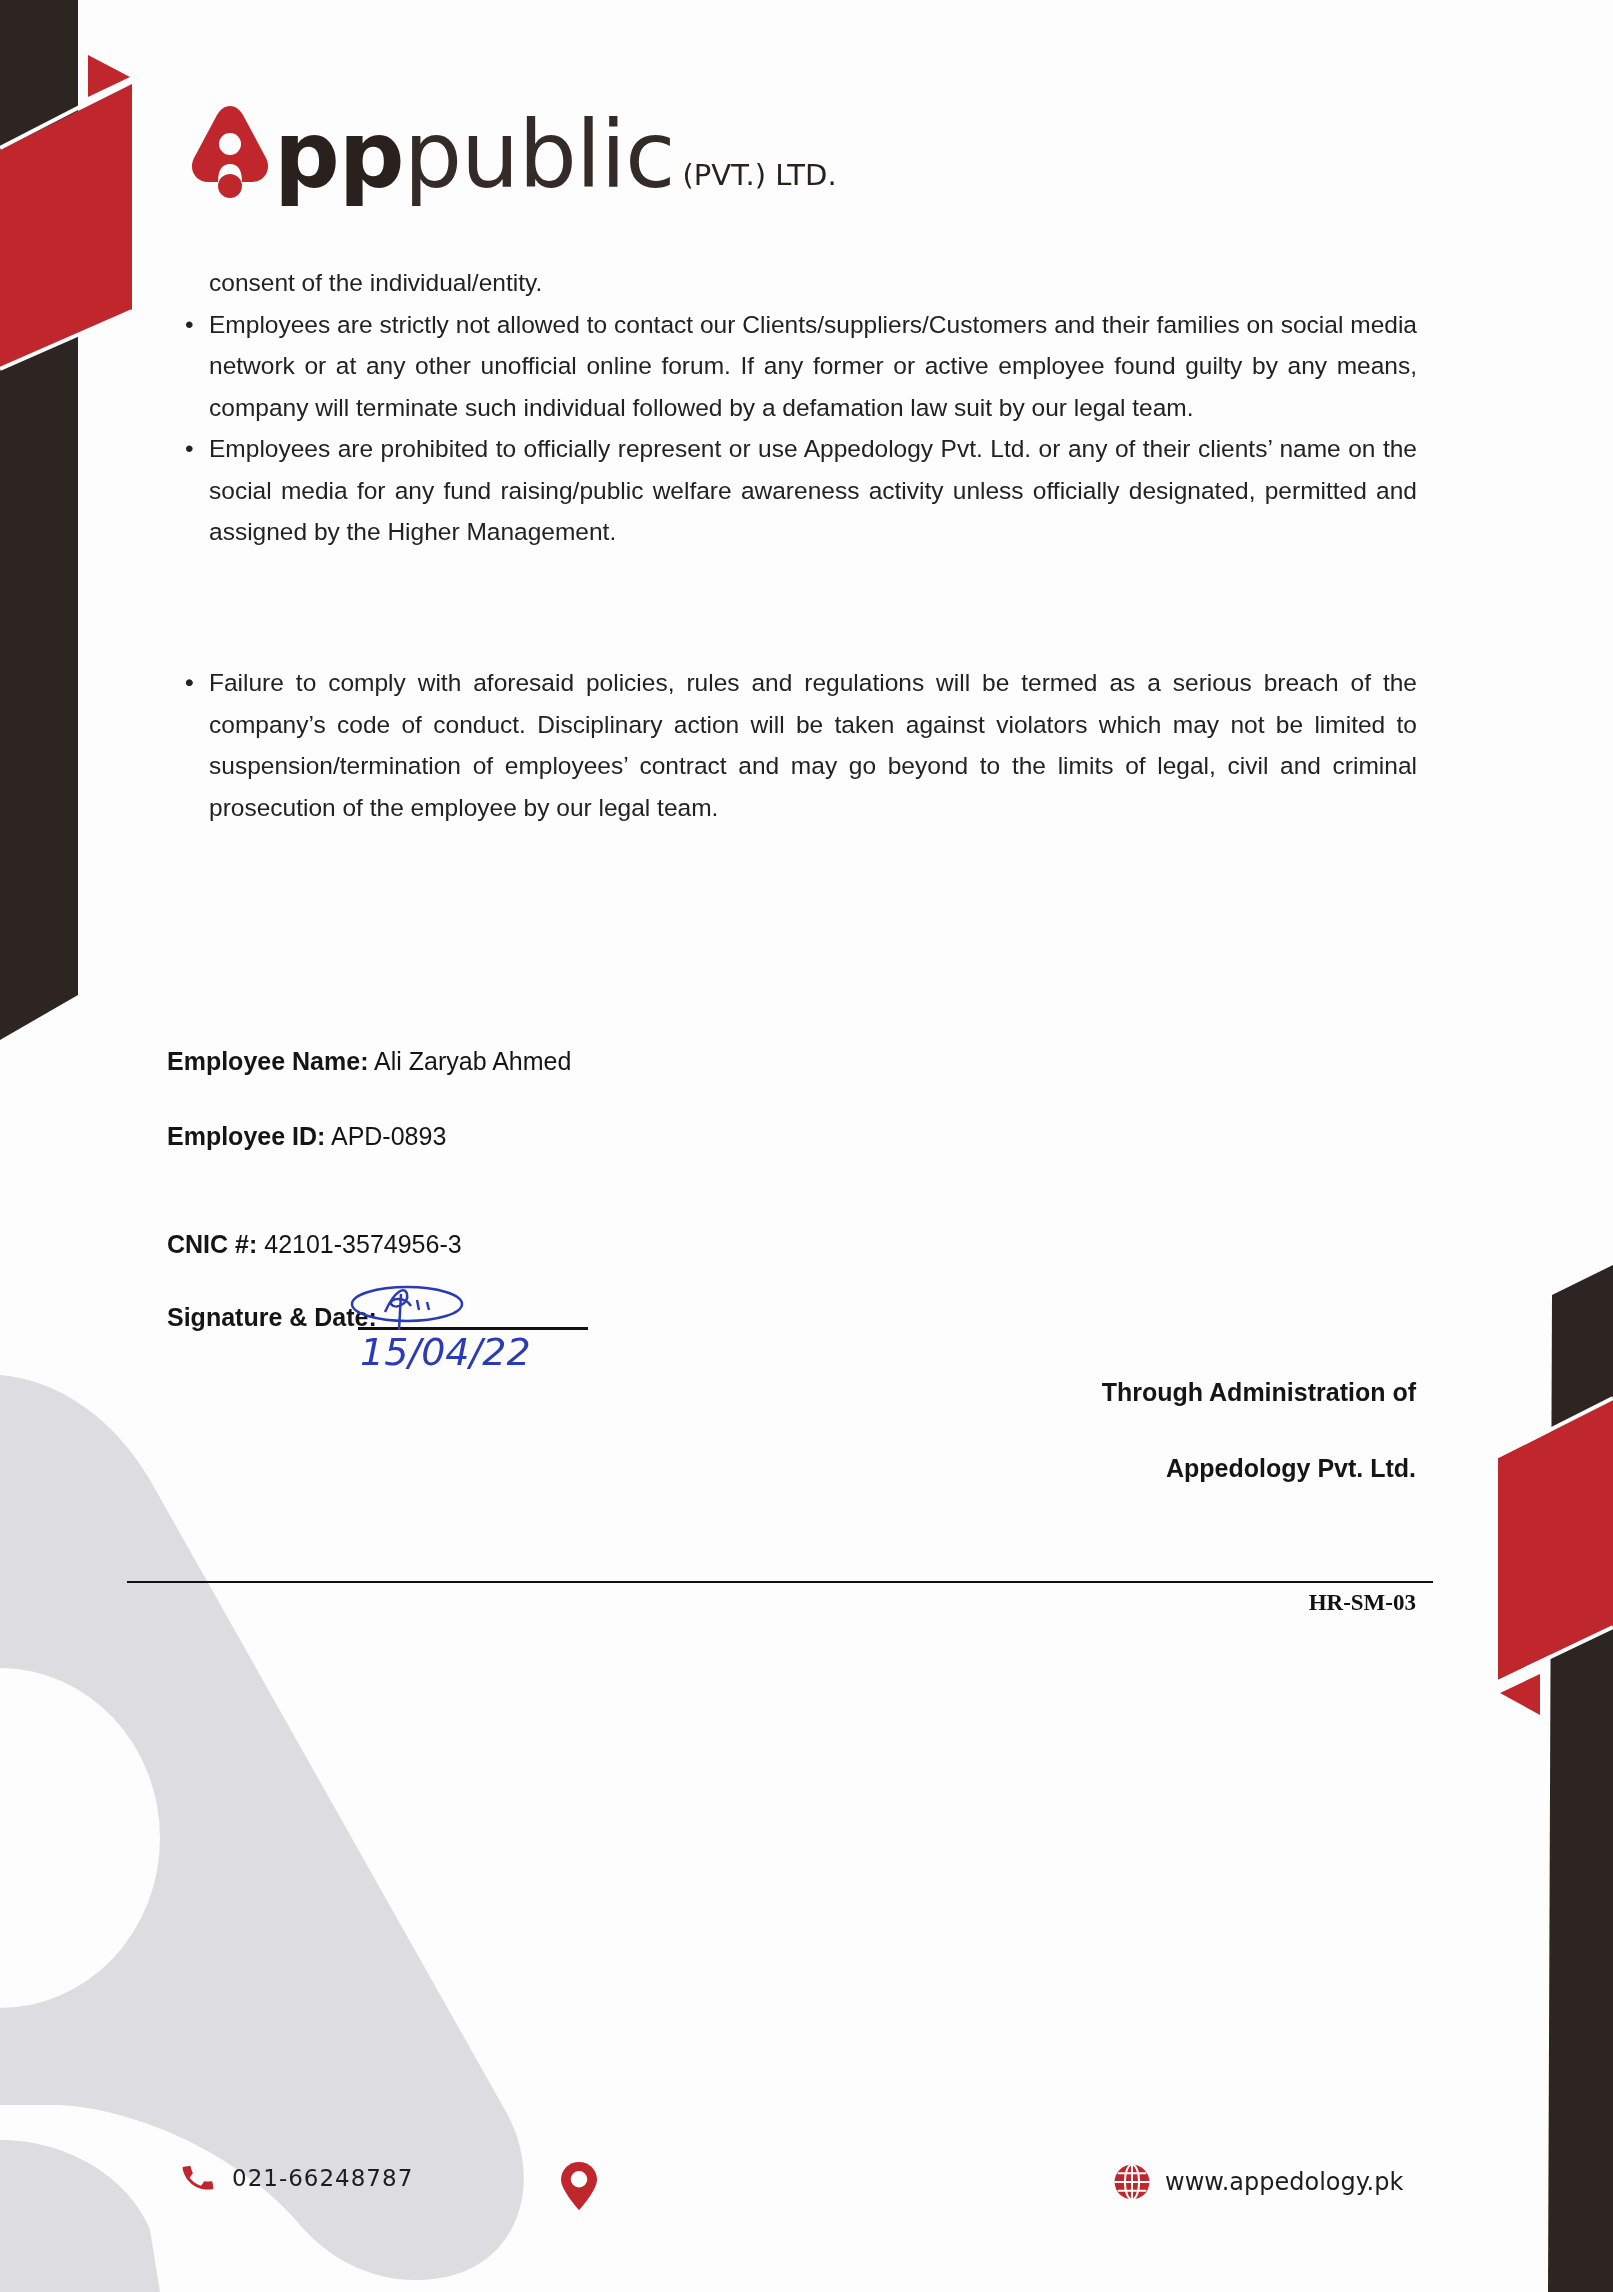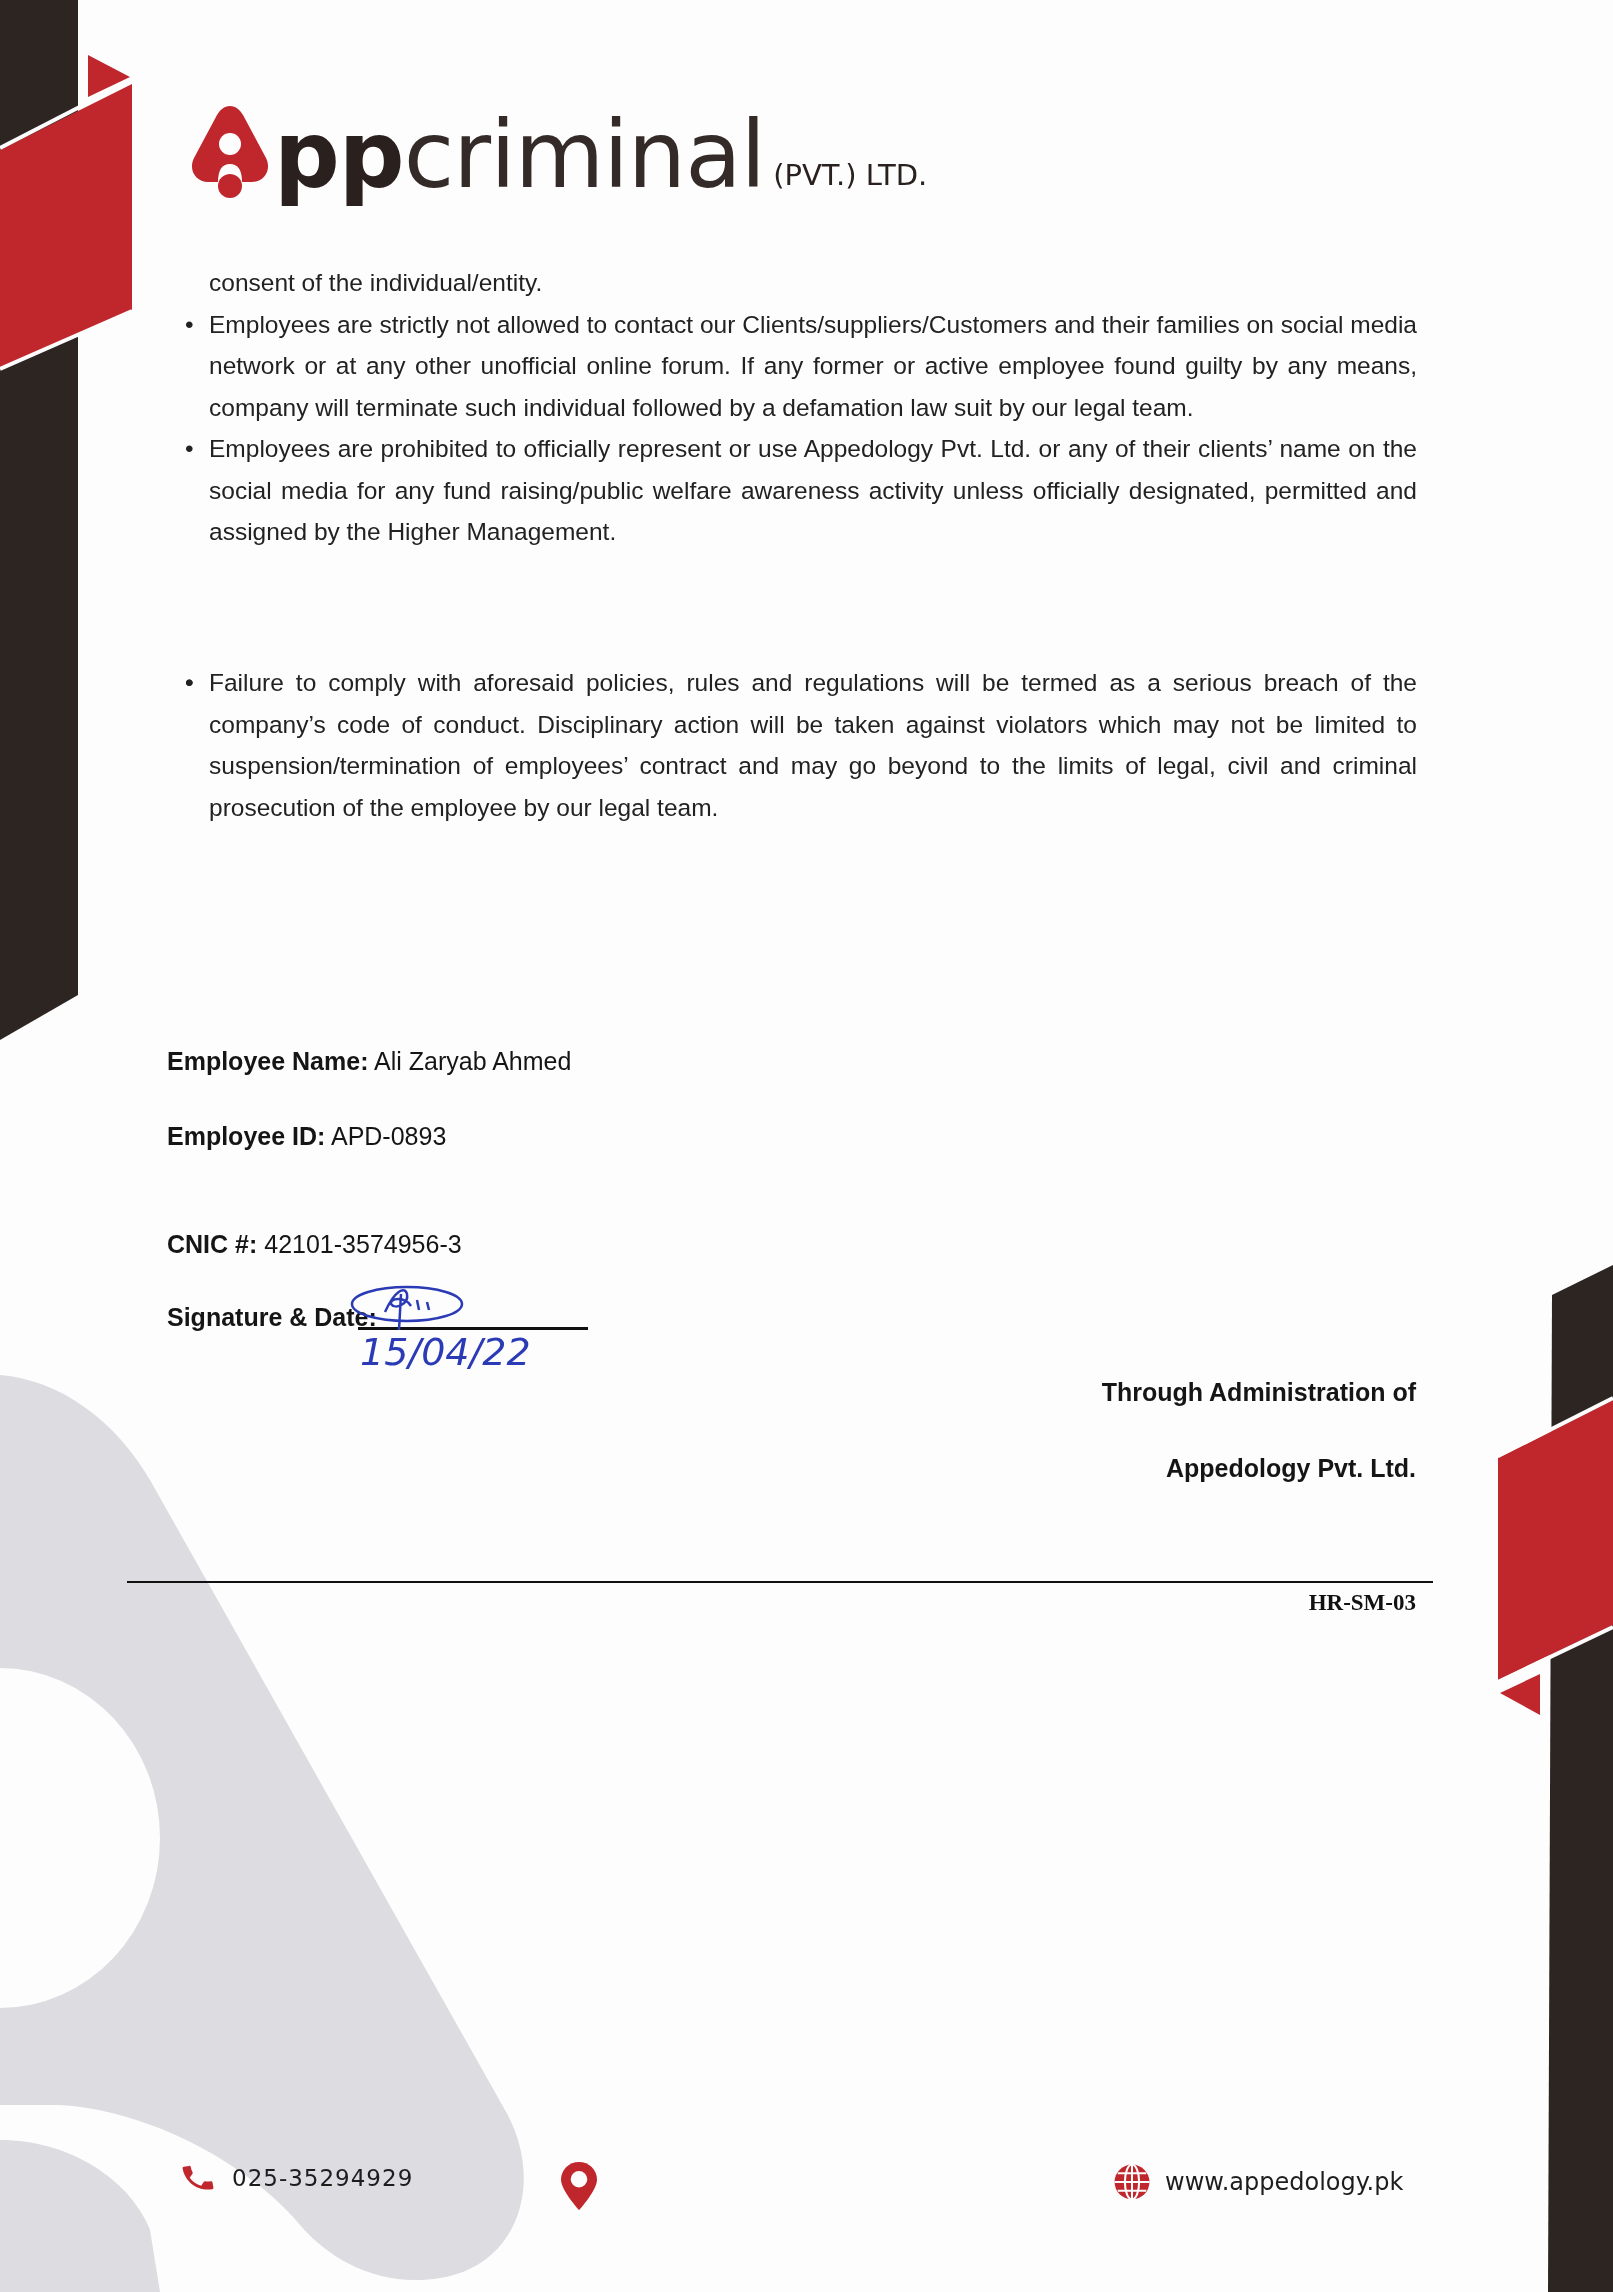--- a/index.html
+++ b/index.html
@@ -51,21 +51,21 @@
 
   <polygon points="1500,1693 1540,1674 1540,1715" fill="#c0272d"></polygon>
 </svg>
 
 <div class="logo">
   <svg width="80" height="100" viewBox="0 0 80 100">
     <path d="M40,4 C46,4 50,8 53,13 L76,56 C82,68 74,80 62,80 L52,80 C52,68 48,62 40,62 C32,62 28,68 28,80 L18,80 C6,80 -2,68 4,56 L27,13 C30,8 34,4 40,4 Z" fill="#c0272d"></path>
     <circle cx="40" cy="42" r="11" fill="#fdfdfd"></circle>
     <circle cx="40" cy="84" r="12" fill="#c0272d"></circle>
   </svg>
-  <span class="logo-text"><span class="logo-bold">pp</span><span class="logo-light" style="font-weight:normal;">criminal</span></span>
+  <span class="logo-text"><span class="logo-bold">pp</span><span class="logo-light" style="font-weight:normal;">public</span></span>
   <span class="logo-suffix">(PVT.) LTD.</span>
 </div>
 
 <div class="body-text" style="top:262px;">
   <div class="para cont">consent of the individual/entity.</div>
   <div class="para">
     <span class="bullet">•</span>
     <span>Employees are strictly not allowed to contact our Clients/suppliers/Customers and their families on social media network or at any other unofficial online forum. If any former or active employee found guilty by any means, company will terminate such individual followed by a defamation law suit by our legal team.</span>
   </div>
   <div class="para">
@@ -109,21 +109,21 @@
 <div class="right-bold" style="top:1378px;">Through Administration of</div>
 <div class="right-bold" style="top:1454px;">Appedology Pvt. Ltd.</div>
 
 <div class="rule"></div>
 <div class="docid">HR-SM-03</div>
 
 <div class="footer-item" style="left:180px;top:2160px;">
   <svg width="36" height="36" viewBox="0 0 24 24">
     <path d="M6.6,10.8 C8,13.6 10.4,16 13.2,17.4 L15.4,15.2 C15.7,14.9 16.1,14.8 16.4,15 C17.5,15.4 18.7,15.6 20,15.6 C20.6,15.6 21,16 21,16.6 L21,20 C21,20.6 20.6,21 20,21 C10.6,21 3,13.4 3,4 C3,3.4 3.4,3 4,3 L7.5,3 C8.1,3 8.5,3.4 8.5,4 C8.5,5.3 8.7,6.5 9.1,7.6 C9.2,7.9 9.1,8.3 8.9,8.6 Z" fill="#c0272d" transform="rotate(-10 12 12)"></path>
   </svg>
-  <span style="margin-left:16px;font-family:'DejaVu Sans',sans-serif;font-size:23px;letter-spacing:1px;">025-35294929</span>
+  <span style="margin-left:16px;font-family:'DejaVu Sans',sans-serif;font-size:23px;letter-spacing:1px;">021-66248787</span>
 </div>
 
 <div class="footer-item" style="left:560px;top:2158px;align-items:flex-start;">
   <svg width="38" height="48" viewBox="0 0 24 32" style="margin-top:4px;">
     <path d="M12,0 C5.4,0 0,5.2 0,11.6 C0,19 12,32 12,32 C12,32 24,19 24,11.6 C24,5.2 18.6,0 12,0 Z" fill="#c0272d"></path>
     <circle cx="12" cy="11.5" r="5.5" fill="#fdfdfd"></circle>
   </svg>
 </div>
 
 <div class="footer-item" style="left:1113px;top:2163px;">

